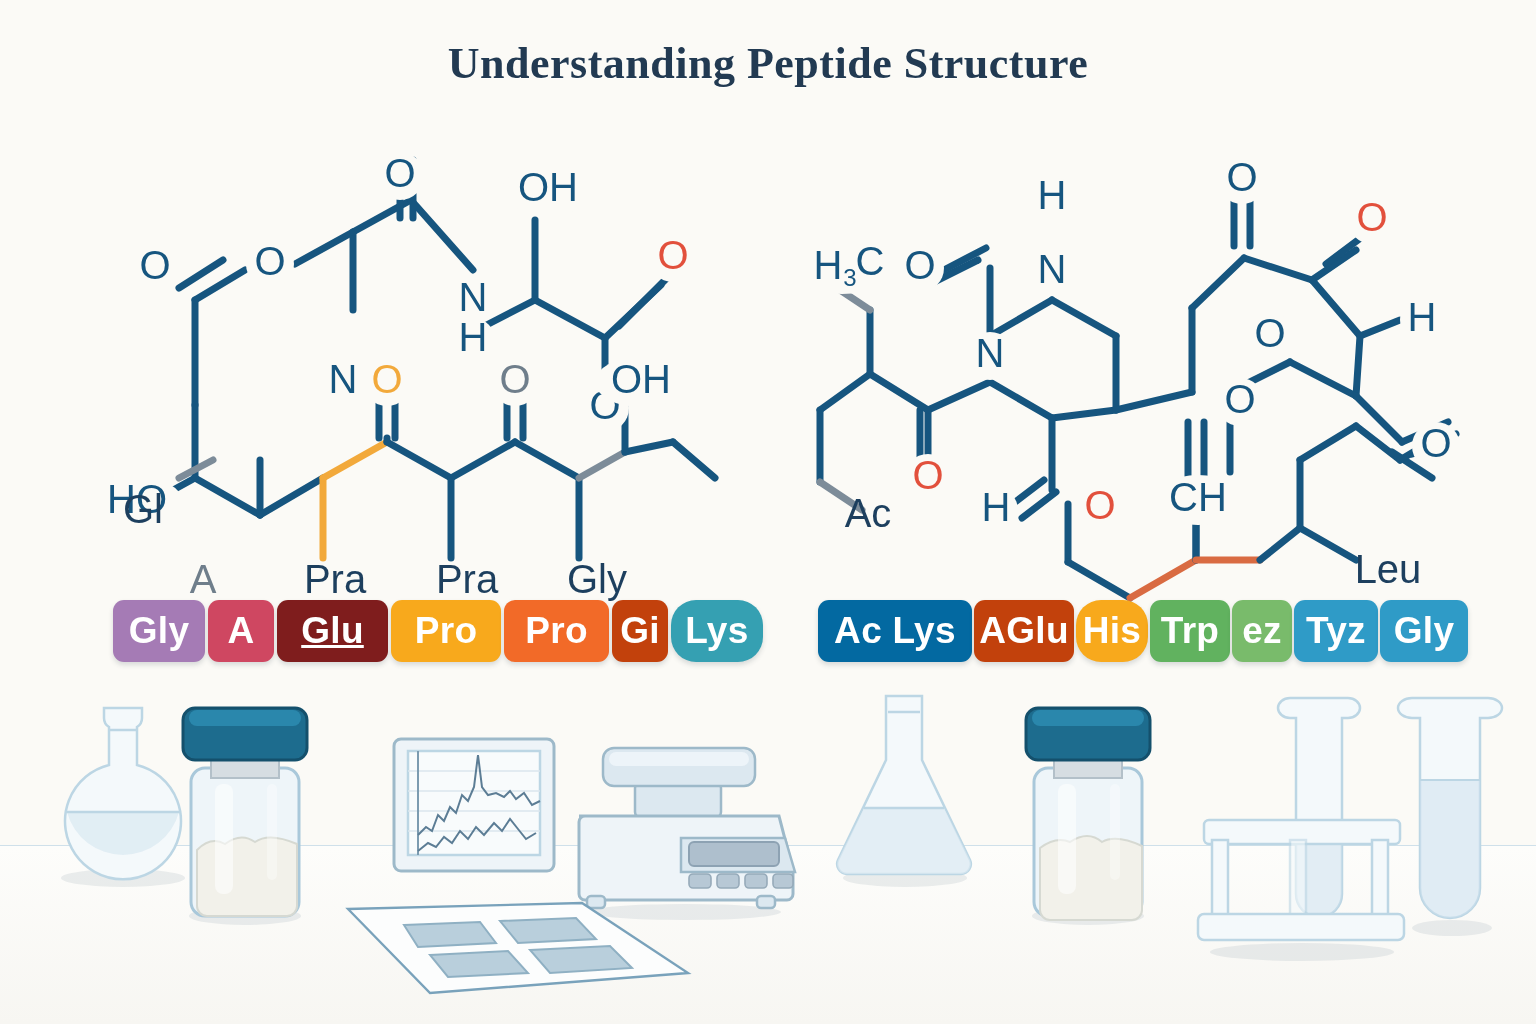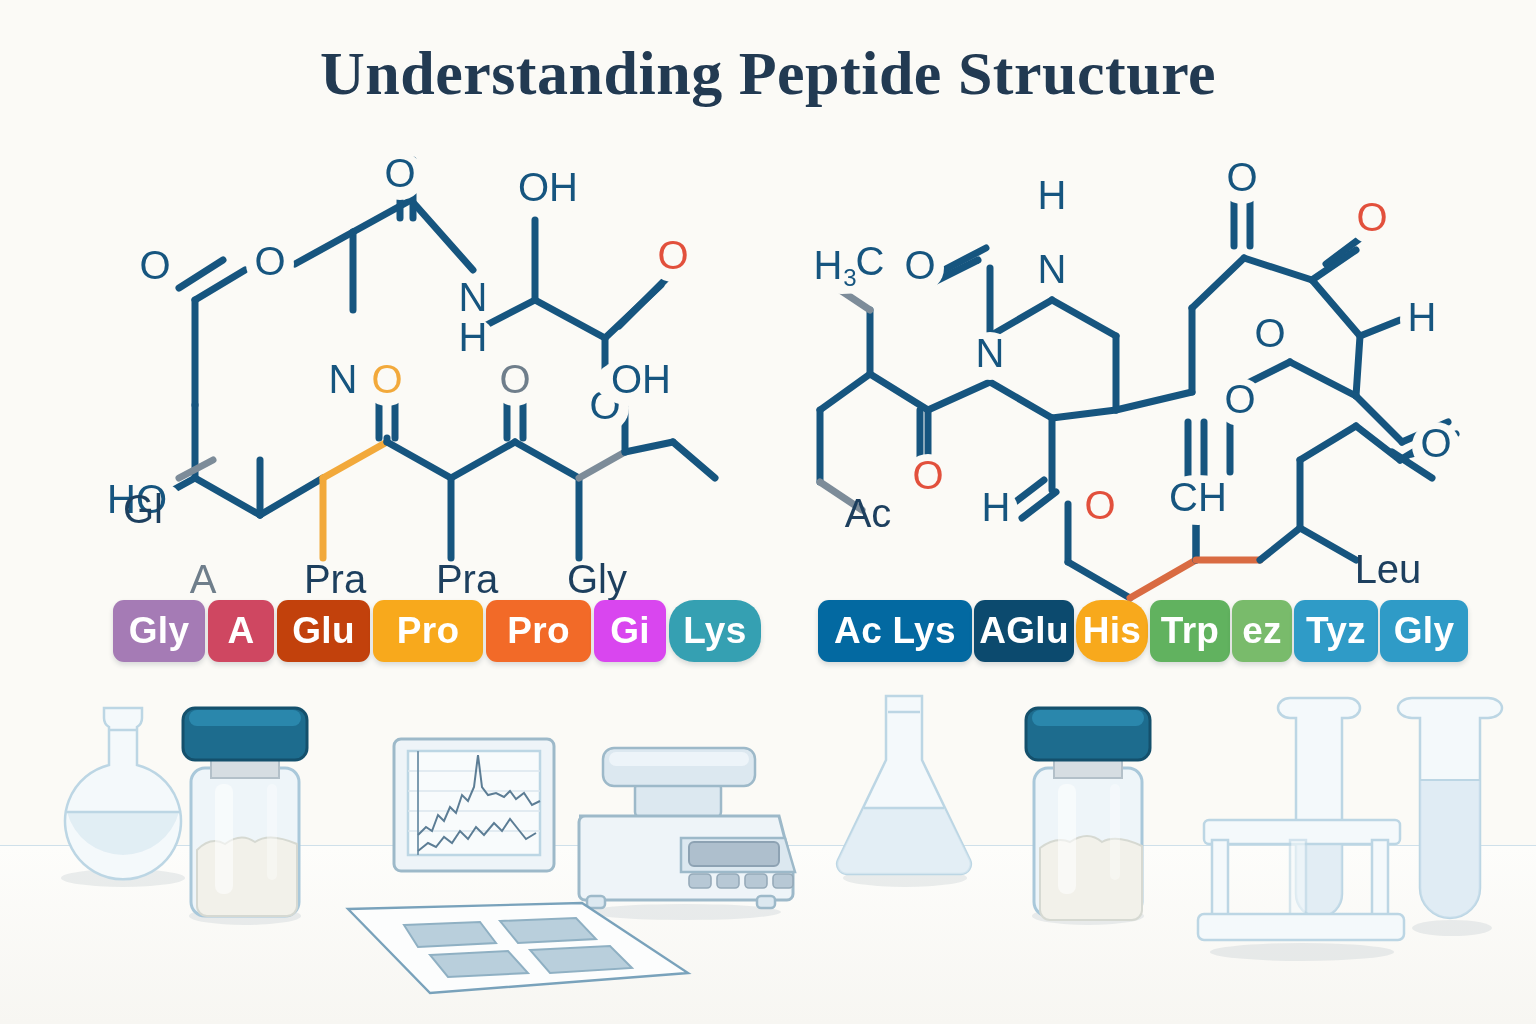--- a/index.html
+++ b/index.html
@@ -7,21 +7,21 @@
     width:1536px;height:1024px;overflow:hidden;position:relative;
     background:#fbfaf6;
     font-family:"Liberation Sans", sans-serif;
   }
   .stage{position:absolute;inset:0;}
 
   
   #page-title{
     position:absolute;top:38px;left:0;width:1536px;text-align:center;
     font-family:"Liberation Serif", serif;
-    font-size:62px;font-weight:700;letter-spacing:.5px;
+    font-size:44px;font-weight:700;letter-spacing:.5px;
     color:#223a52;
     text-shadow:0 1px 0 rgba(255,255,255,.7);
   }
 
   
   .mol{position:absolute;}
   .mol svg{display:block;overflow:visible;}
   .bond{stroke:#16557f;stroke-width:7;fill:none;stroke-linecap:round;stroke-linejoin:round;}
   .bond.amber{stroke:#f2a93b;}
   .bond.grey{stroke:#7d8c99;}
@@ -281,30 +281,30 @@
       <g>
         <text class="res" x="68" y="356">Ac</text>
         <text class="res" x="588" y="412">Leu</text>
       </g>
     </svg>
   </div>
 
   <div class="seq-row" id="seq-left">
     <div class="badge" style="background: rgb(165, 123, 181); width: 92px;">Gly</div>
     <div class="badge" style="background: rgb(207, 71, 97); width: 66px;">A</div>
-    <div class="badge" style="background: #c2410c; width: 93px;">Glu</div>
+    <div class="badge" style="background: #7f1d1d; width: 111px; text-decoration: underline;">Glu</div>
     <div class="badge" style="background: rgb(248, 169, 28); width: 110px;">Pro</div>
     <div class="badge" style="background: rgb(242, 106, 40); width: 105px;">Pro</div>
-    <div class="badge" style="background: #d946ef; width: 72px;">Gi</div>
+    <div class="badge" style="background: #c2410c; width: 56px;">Gi</div>
     <div class="badge" style="background: rgb(53, 160, 178); width: 92px; border-radius: 25px;">Lys</div>
   </div>
 
   <div class="seq-row" id="seq-right">
     <div class="badge" style="background: #0369a1; width: 154px;">Ac  Lys</div>
-    <div class="badge" style="background: #0c4a6e; width: 100px;">AGlu</div>
+    <div class="badge" style="background: #c2410c; width: 100px;">AGlu</div>
     <div class="badge" style="background: rgb(248, 169, 28); width: 72px; border-radius: 25px;">His</div>
     <div class="badge" style="background: rgb(97, 178, 95); width: 80px;">Trp</div>
     <div class="badge" style="background: rgb(121, 187, 107); width: 60px;">ez</div>
     <div class="badge" style="background: rgb(47, 155, 199); width: 84px;">Tyz</div>
     <div class="badge" style="background: rgb(47, 155, 199); width: 88px;">Gly</div>
   </div>
 
   <div id="bench-surface"></div>
   <div id="bench-line"></div>
 

